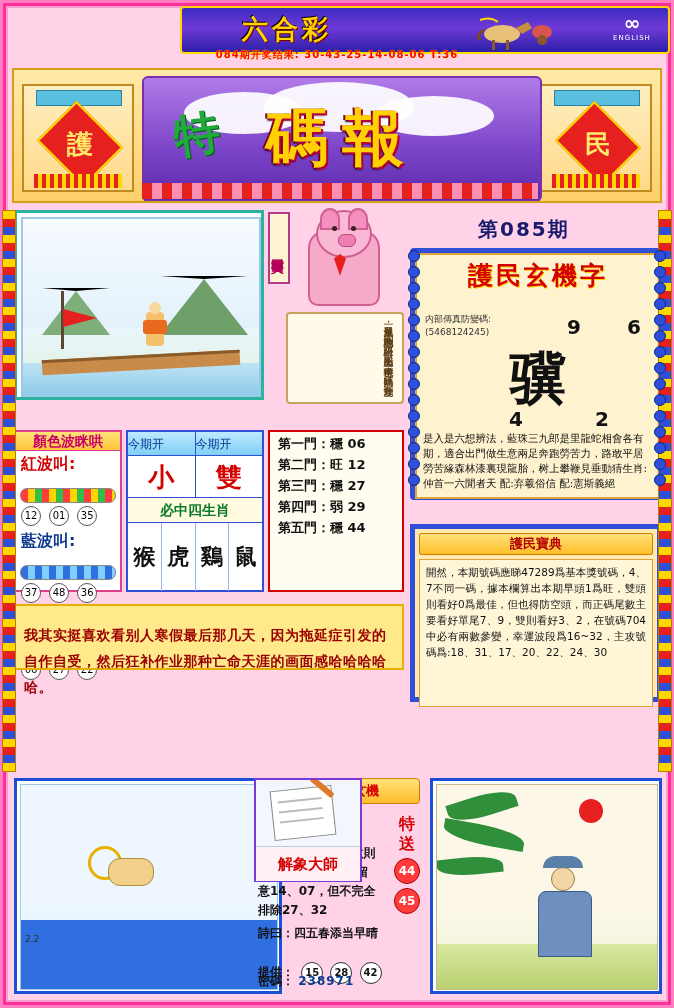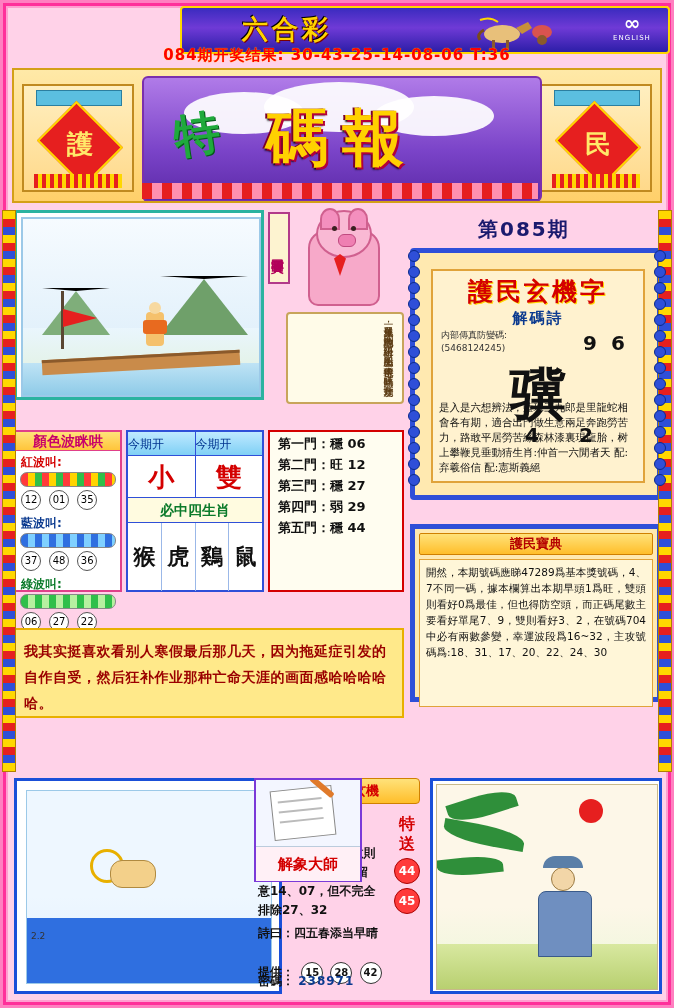--- a/index.html
+++ b/index.html
@@ -53,21 +53,21 @@
   .eng-logo .sym{
     color:#fff;font-size:20px;font-weight:bold;line-height:22px;
   }
   .eng-logo .lbl{
     color:#fff;font-size:7px;letter-spacing:1px;
   }
   
   .result-strip{
     position:absolute;left:12px;top:44px;width:650px;height:22px;
     color:#ff0000;
-    font-size:15px;font-weight:bold;
+    font-size:10px;font-weight:bold;
     letter-spacing:1px;
     text-align:center;
     line-height:22px;
     white-space:nowrap;
     text-shadow:0 0 1px #ff0;
   }
   
   .masthead{
     position:absolute;left:12px;top:68px;width:650px;height:135px;
     background:linear-gradient(#ffe9a8,#ffd06a);
@@ -195,21 +195,21 @@
   .issue{
     left:478px;top:214px;width:180px;height:30px;
     color:#1a1a6e;font-size:20px;font-weight:bold;
     letter-spacing:2px;line-height:30px;
   }
   
   .xuanji{
     left:410px;top:248px;width:252px;height:252px;
     background:#ffe9b0;border:5px solid #2f4fd8;
     border-radius:4px;
-    padding:16px;
+    padding:0;
   }
   .xuanji-in{
     width:100%;height:100%;
     background:#fff2cf;border:2px solid #e0a33a;
     position:relative;
   }
   .xj-title{
     position:absolute;left:0;top:4px;width:100%;text-align:center;
     color:#d40000;font-size:25px;font-weight:bold;letter-spacing:3px;
     text-shadow:1px 1px 0 #ffd700;
@@ -237,21 +237,21 @@
   .color-wave{
     left:14px;top:430px;width:108px;height:162px;
     background:#fff;border:2px solid #e0408a;
   }
   .cw-title{
     height:18px;background:linear-gradient(#ffe27a,#ffc53a);
     color:#c8006a;font-size:14px;font-weight:bold;text-align:center;line-height:18px;
     border-bottom:1px solid #e0408a;
   }
   .cw-row-label{
-    font-size:12px;font-weight:bold;padding:3px 0 0 5px;
+    font-size:16px;font-weight:bold;padding:3px 0 12px 5px;
   }
   .balls{padding:1px 0 2px 5px;}
   .ball{
     display:inline-block;width:18px;height:18px;border-radius:50%;
     border:1px solid #555;background:#fff;
     font-size:10px;text-align:center;line-height:18px;color:#000;
     margin-right:3px;
   }
   .beads{
     height:13px;margin:1px 0 0 4px;
@@ -307,45 +307,45 @@
   }
   
   .marquee{
     left:14px;top:596px;width:390px;height:18px;
     background:#ffd6ea;border:1px solid #e0408a;
     color:#d40000;font-size:11px;font-weight:bold;line-height:18px;
     padding-left:4px;overflow:hidden;white-space:nowrap;
   }
   
   .yellowbox{
-    left:14px;top:628px;width:390px;height:90px;
+    left:14px;top:604px;width:390px;height:66px;
     background:#ffe98a;border:2px solid #e8b000;
     color:#9b0000;font-size:14px;line-height:26px;
-    padding:8px 8px;font-weight:bold;
+    padding:16px 8px;font-weight:bold;
     letter-spacing:.5px;
   }
   
   .baodian{
     left:410px;top:524px;width:252px;height:178px;
     background:#ffe9b0;border:5px solid #2f4fd8;padding:4px;
   }
   .bd-head{
     height:20px;background:linear-gradient(#ffe27a,#ffbe2a);
     border:1px solid #d08000;border-radius:2px;
     color:#b50000;font-size:13px;font-weight:bold;text-align:center;line-height:19px;
   }
   .bd-body{
     margin-top:4px;height:138px;background:#fff6d8;border:1px solid #e0a33a;
     font-size:10.5px;line-height:16px;color:#111;padding:4px 6px;
     text-align:justify;
   }
   
   .botleft{
     left:14px;top:778px;width:268px;height:216px;
-    background:#fff;border:3px solid #1a4fd8;padding:9px;text-align:right;
+    background:#fff;border:3px solid #1a4fd8;padding:3px;text-align:right;
   }
   .botleft-in{
     width:100%;height:100%;position:relative;overflow:hidden;
     background:linear-gradient(#eef7ff 55%,#dfefff);
     border:1px solid #9cc9e8;
   }
   .bl-blue{position:absolute;left:0;bottom:0;width:100%;height:34%;background:#2f6fe0;}
   .bl-person{position:absolute;left:34%;top:36%;width:44px;height:26px;background:#f3d08a;border-radius:12px;border:1px solid #b08a40;}
   .bl-hoop{position:absolute;left:26%;top:30%;width:28px;height:28px;border:3px solid #e8b000;border-radius:50%;}
   .bl-tag{position:absolute;left:4px;bottom:22%;font-size:9px;color:#333;}
@@ -513,21 +513,20 @@
     <div class="pig-tie"></div>
   </div>
 
   <div class="panel scroll">舉眾族見一兔，危說地四圈，附紛公正現，風船公上回，也待寄求夢，無碼路旺，功敷开宣</div>
 
   <div class="panel issue">第085期</div>
 
   <div class="panel xuanji">
     <div class="xuanji-in">
       <div class="xj-title">護民玄機字</div>
-      <div class="xj-sub">解碼詩</div>
       <div class="xj-note">
         <div>内部傳真防變碼:</div>
         <div>(5468124245)</div>
       </div>
       <div class="xj-num" style="left:150px;top:60px;">9</div>
       <div class="xj-num" style="right:18px;top:60px;">6</div>
       <div class="xj-big">骥</div>
       <div class="xj-num" style="left:92px;top:152px;">4</div>
       <div class="xj-num" style="right:50px;top:152px;">2</div>
       <div class="xj-poem">是入是六想辨法，藍珠三九郎是里龍蛇相會各有期，適合出門做生意兩足奔跑勞苦力，路敢平居勞苦緣森林漆裏現龍胎，树上攀鞭見垂動猜生肖:仲首一六閒者天 配:弃羲俗信 配:憲斯義絕</div>

